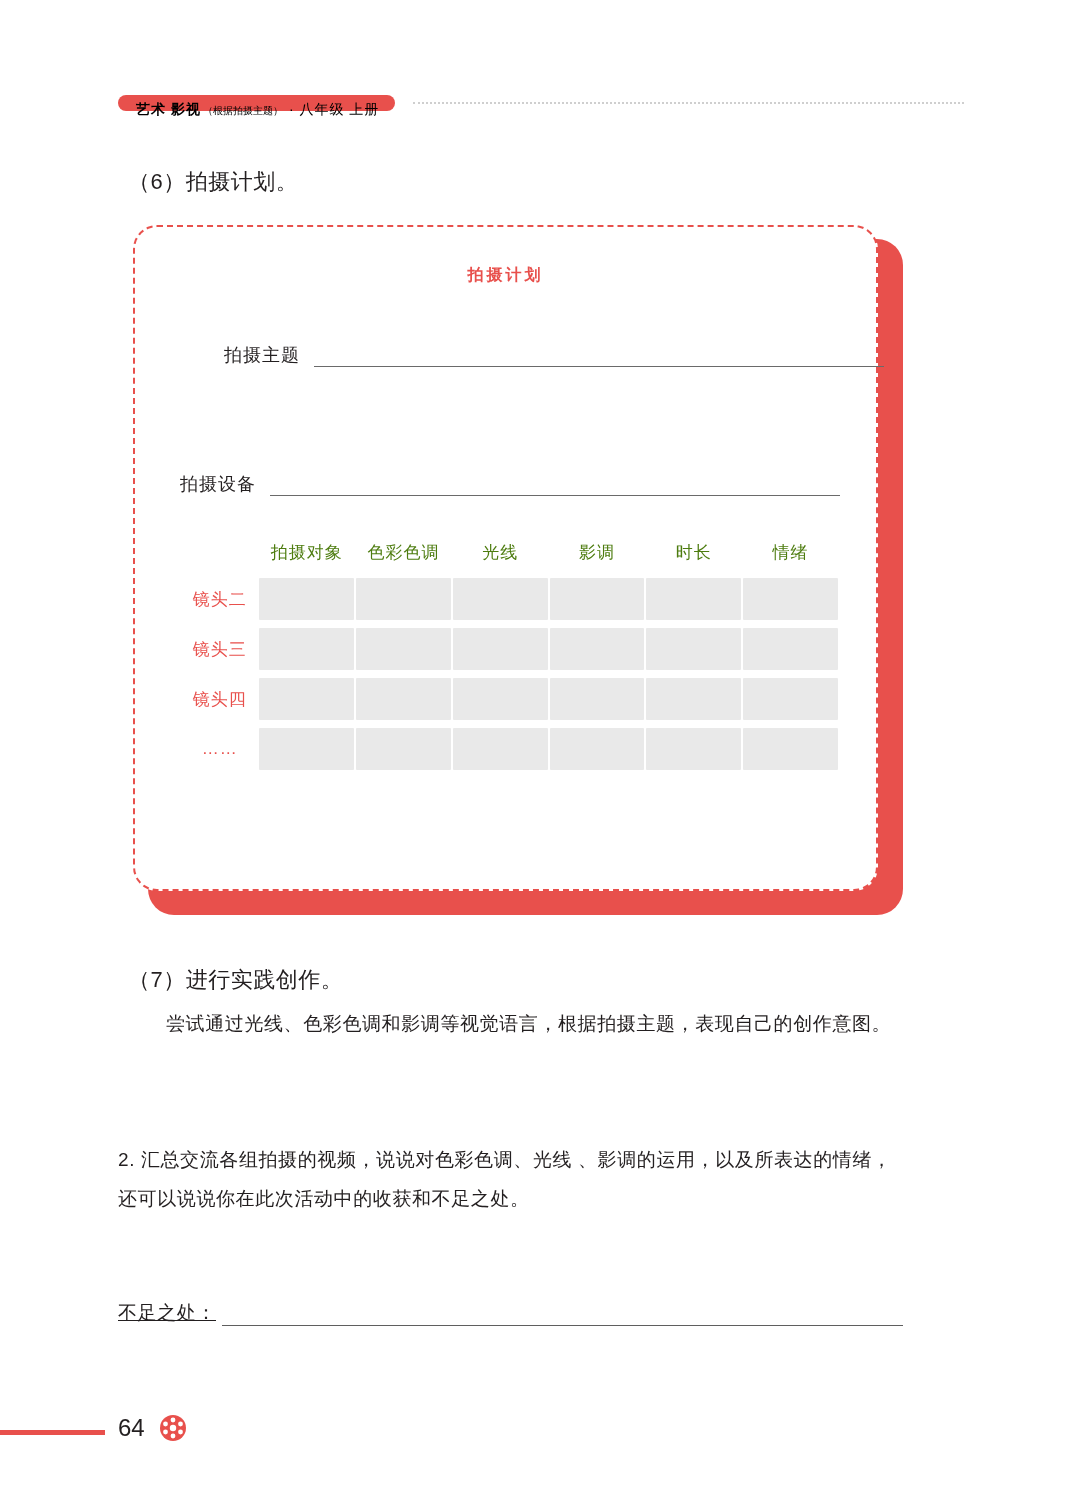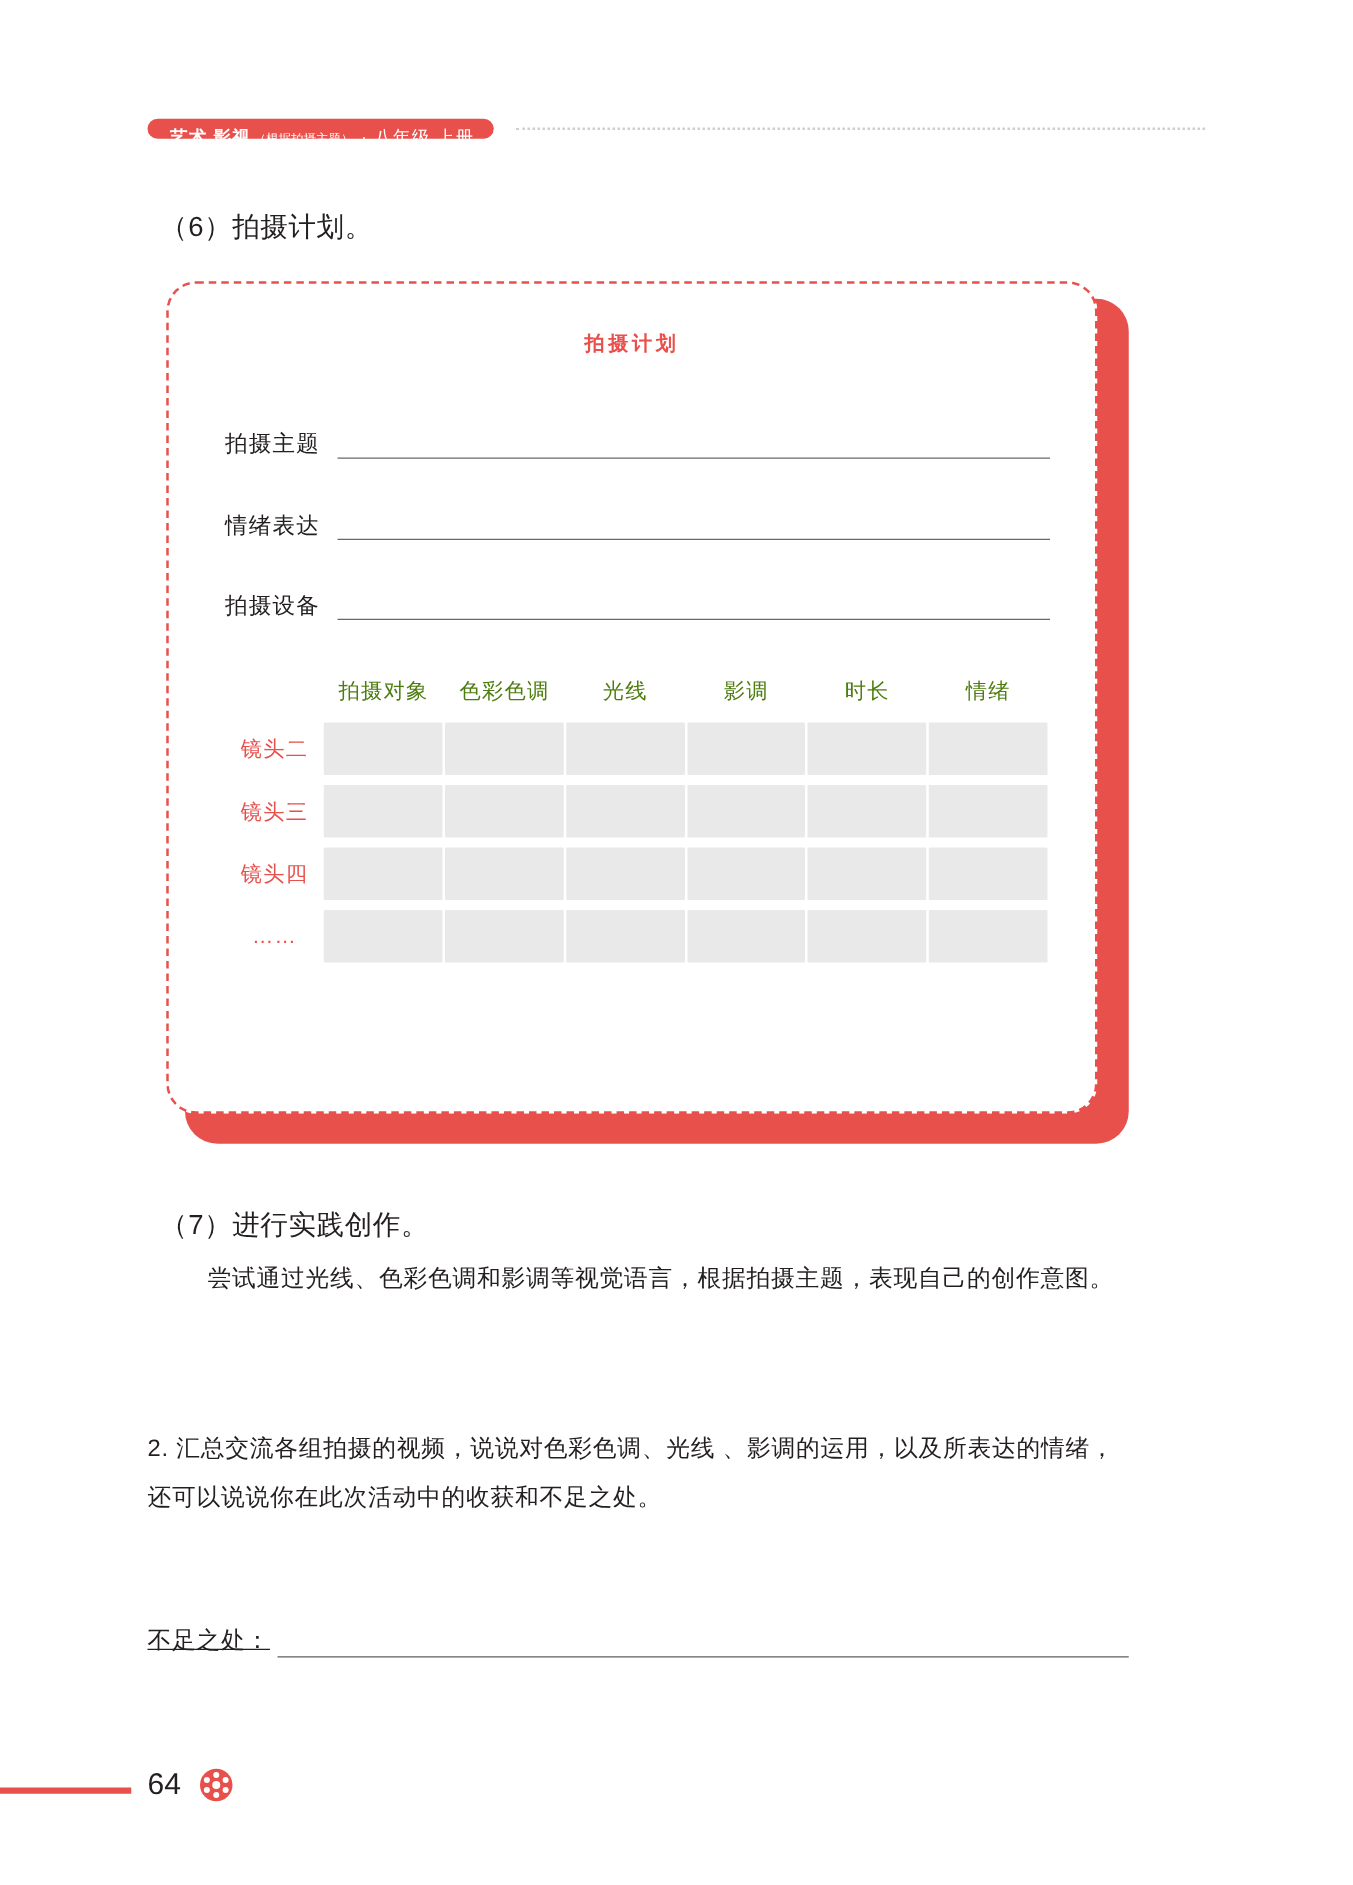--- a/index.html
+++ b/index.html
@@ -26,21 +26,21 @@
     position: absolute;
     left: 118px;
     top: 88px;
     width: 846px;
     height: 30px;
     display: flex;
     align-items: center;
   }
   .header-tag {
     background: #e8504c;
-    color: #ffffff;
+    color: #000000;
     height: 16px;
     border-radius: 14px;
     display: flex;
     align-items: baseline;
     padding: 0 16px 0 18px;
     white-space: nowrap;
     box-sizing: border-box;
   }
   .header-tag .t-main {
     font-size: 14px;
@@ -172,21 +172,21 @@
   .field-row .f-label {
     white-space: nowrap;
     line-height: 24px;
   }
   .field-row .f-rule {
     flex: 1;
     border-bottom: 1px solid #6a6a6a;
     height: 18px;
     margin-left: 14px;
   }
-  .field-1 { top: 116px; }
+  .field-1 { top: 116px; margin-left: 44px; }
   .field-2 { top: 181px; }
   .field-3 { top: 245px; }
 
   
   .tbl {
     position: absolute;
     left: 45px;
     top: 305px;
     width: 660px;
     border-collapse: separate;
@@ -258,24 +258,20 @@
 
   <div class="para para-6">（6）拍摄计划。</div>
 
   <div class="card-wrap">
     <div class="card-shadow"></div>
     <div class="card">
       <div class="card-title">拍摄计划</div>
 
       <div class="field-row field-1">
         <span class="f-label">拍摄主题</span>
-        <span class="f-rule"></span>
-      </div>
-      <div class="field-row field-2">
-        <span class="f-label">情绪表达</span>
         <span class="f-rule"></span>
       </div>
       <div class="field-row field-3">
         <span class="f-label">拍摄设备</span>
         <span class="f-rule"></span>
       </div>
 
       <table class="tbl">
         <thead>
           <tr>

